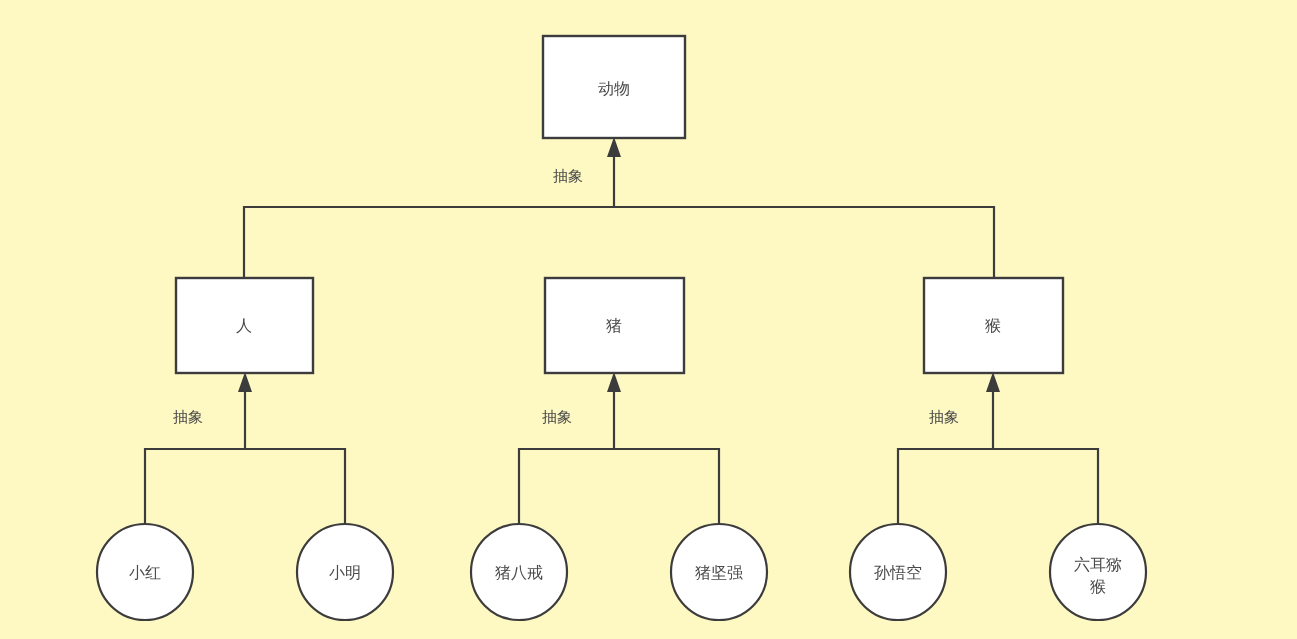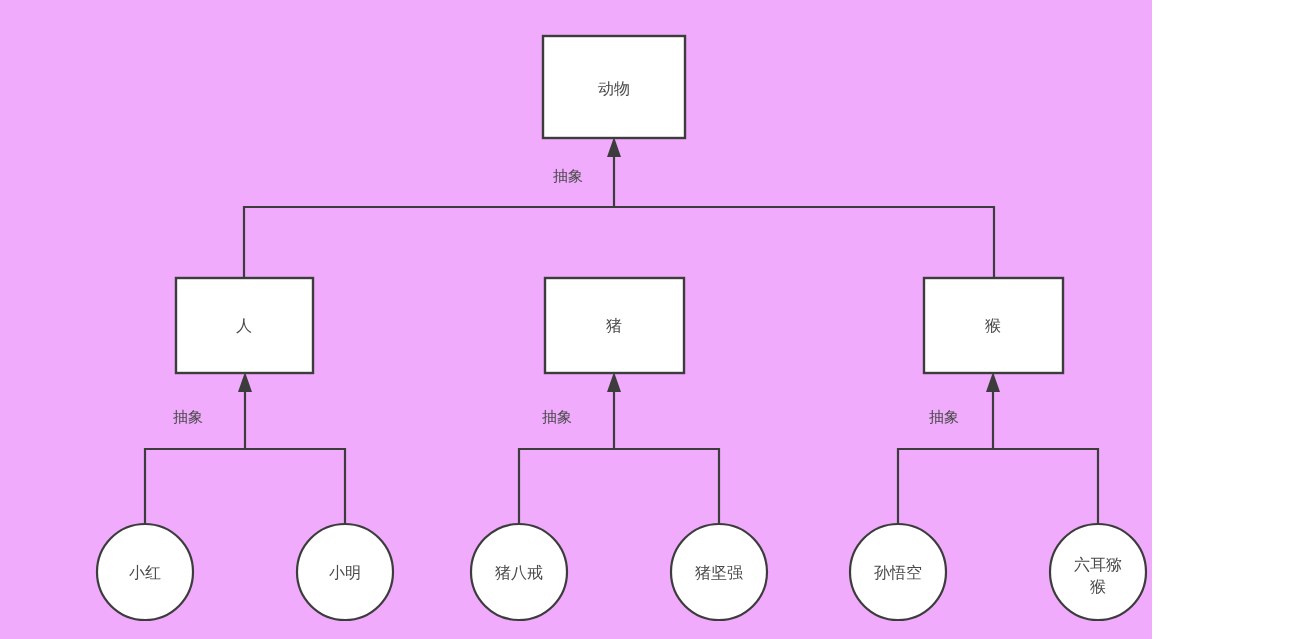--- a/index.html
+++ b/index.html
@@ -5,23 +5,23 @@
   html, body {
     margin: 0;
     padding: 0;
     background: #ffffff;
   }
   body {
     font-family: "DejaVu Sans", "Liberation Sans", sans-serif;
   }
   #canvas {
     position: relative;
-    width: 1152px;
+    width: 1297px;
     height: 639px;
-    background: #f0abfc;
+    background: #fef9c3;
     overflow: hidden;
   }
   #diagram-svg {
     position: absolute;
     top: 0;
     left: 0;
     width: 1297px;
     height: 639px;
   }
   .node-rect {

